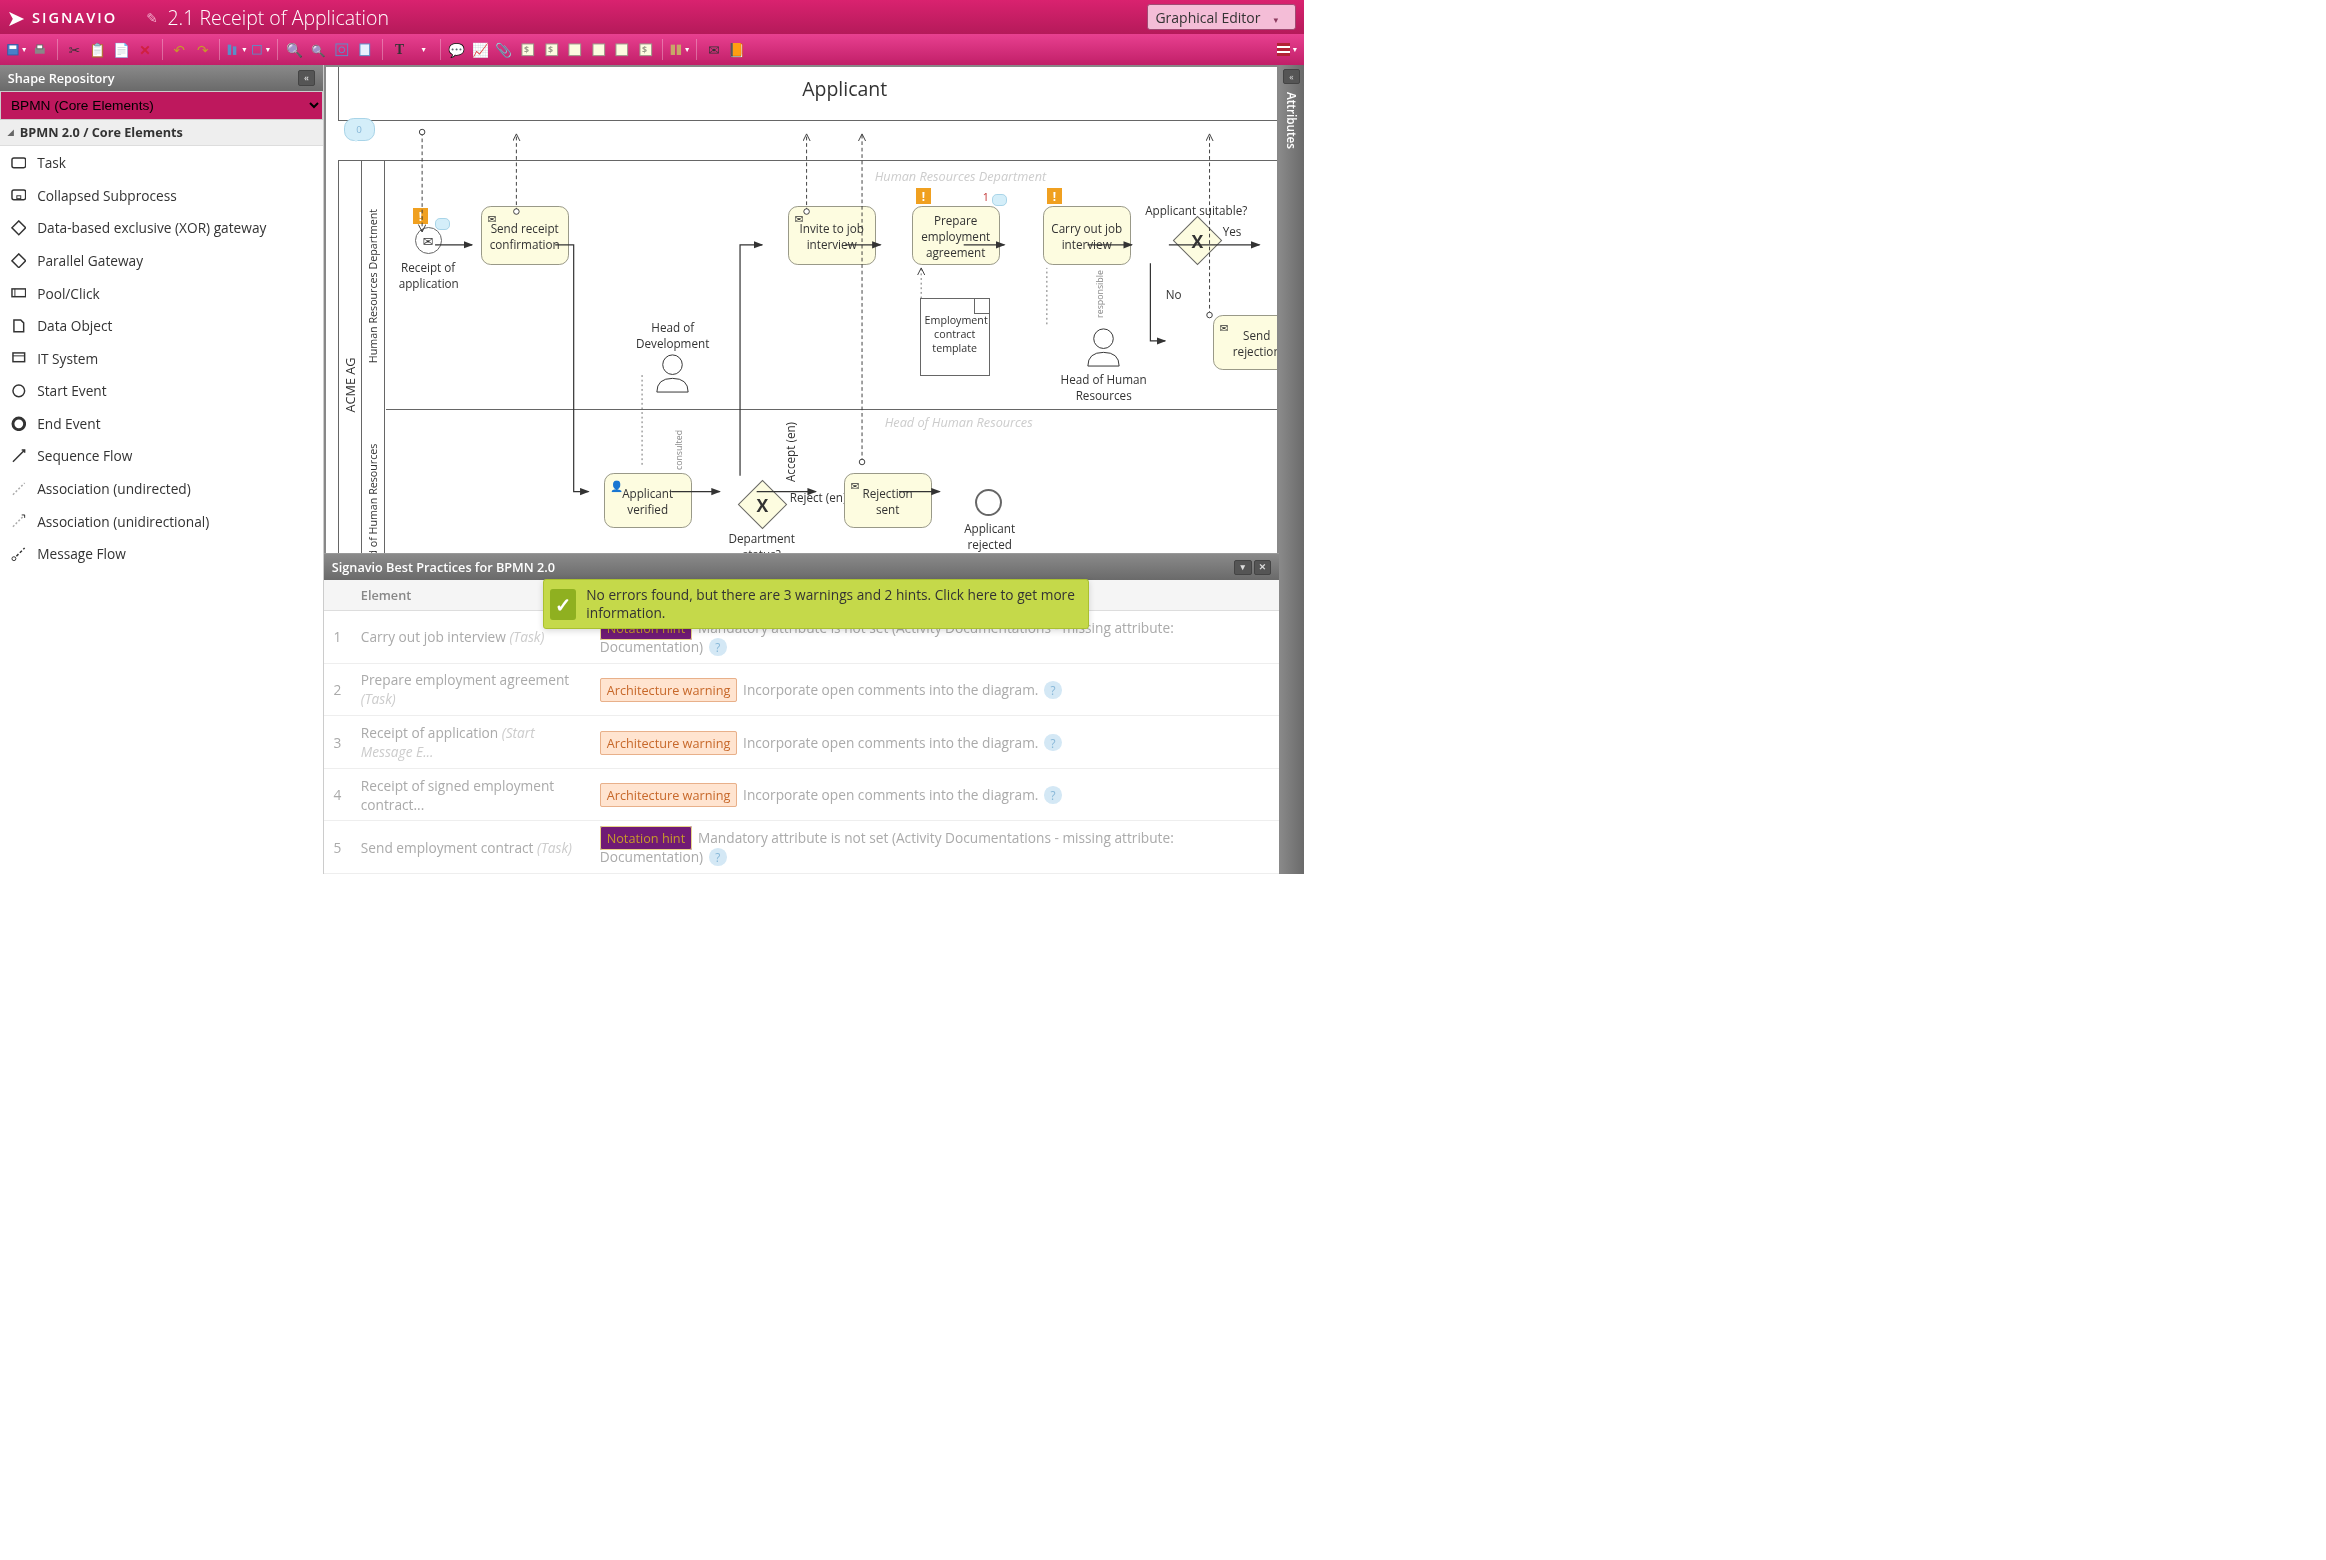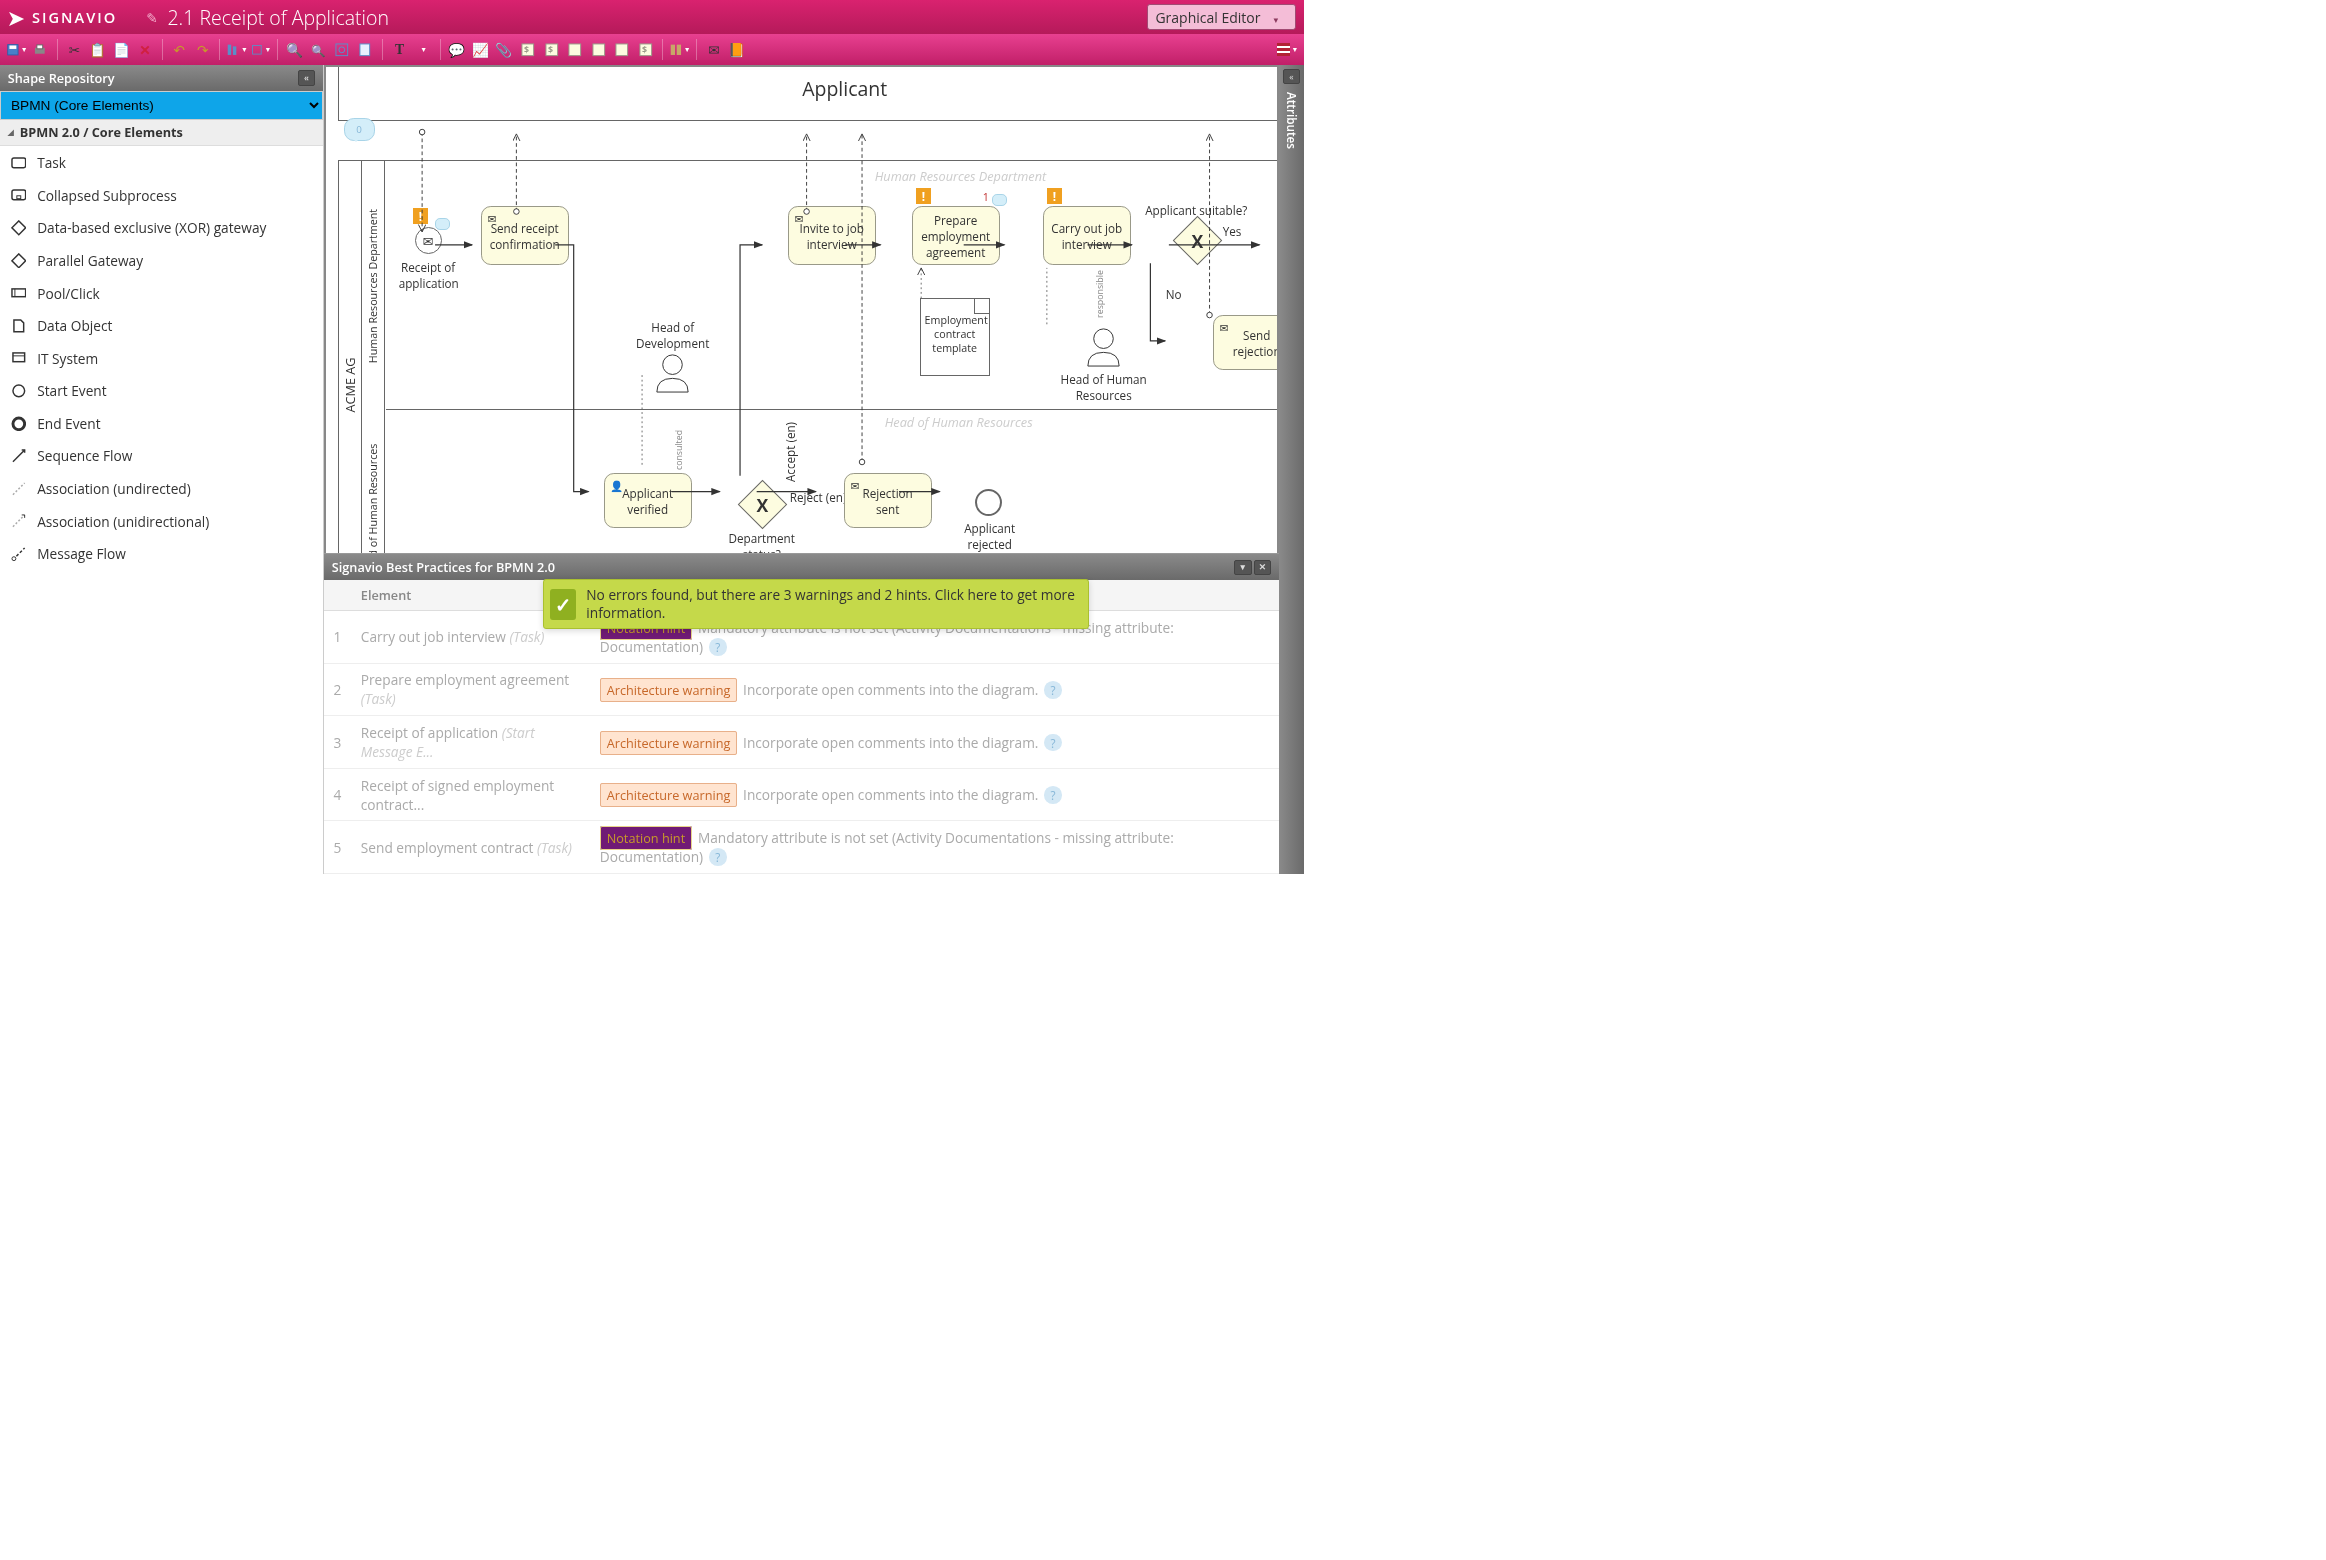--- a/index.html
+++ b/index.html
@@ -23,21 +23,21 @@
 .tbtn .dd { font-size: 6.8px; color: #fff; margin-left: 1px; }
 .flag { width: 19.5px; height: 13.7px; background: linear-gradient(to bottom, #b22234 0%, #b22234 20%, #fff 20%, #fff 40%, #b22234 40%, #b22234 60%, #fff 60%, #fff 80%, #b22234 80%); position: relative; }
 
 
 .main { display: flex; height: calc(100% - 65px); }
 
 
 .sidebar-left { width: 324px; background: #fff; border-right: 1px solid #ccc; display: flex; flex-direction: column; }
 .panel-header { background: linear-gradient(#8a8a8a, #6a6a6a); color: #fff; padding: 3.9px 7.8px; font-size: 12.7px; font-weight: 600; display: flex; justify-content: space-between; align-items: center; }
 .collapse-btn { background: #555; border: 1px solid #444; border-radius: 2px; width: 17.6px; height: 15.6px; display: flex; align-items: center; justify-content: center; font-size: 8.8px; color: #ddd; cursor: pointer; }
-.stencil-select { width: 100%; padding: 4.9px 5.9px; font-size: 13.7px; border: 1px solid #ccc; background: #0ea5e9; }
+.stencil-select { width: 100%; padding: 4.9px 5.9px; font-size: 13.7px; border: 1px solid #ccc; background: #be185d; }
 .category-header { background: #eee; padding: 3.9px 7.8px; font-weight: 700; font-size: 12.7px; border-bottom: 1px solid #ddd; display: flex; align-items: center; }
 .category-header::before { content: "◢"; font-size: 7.8px; margin-right: 5.9px; color: #666; }
 .shape-list { overflow-y: auto; flex: 1; }
 .shape-item { display: flex; align-items: center; padding: 6.8px 9.8px; cursor: pointer; font-size: 13.7px; }
 .shape-icon { width: 17.6px; height: 17.6px; margin-right: 9.8px; display: flex; align-items: center; justify-content: center; }
 .shape-icon svg { width: 15.6px; height: 15.6px; }
 
 
 .canvas-area { flex: 1; display: flex; flex-direction: column; background: #888; position: relative; }
 .canvas-wrap { flex: 1; background: #888; overflow: hidden; position: relative; }

